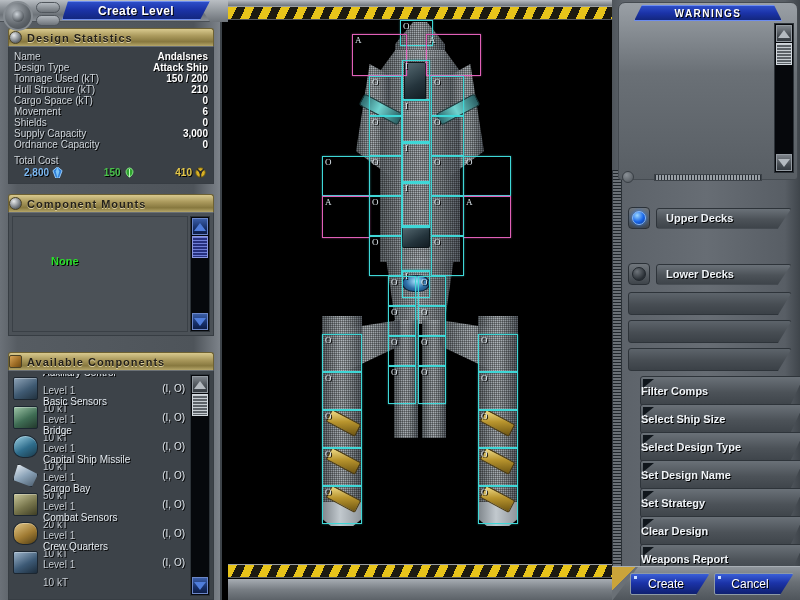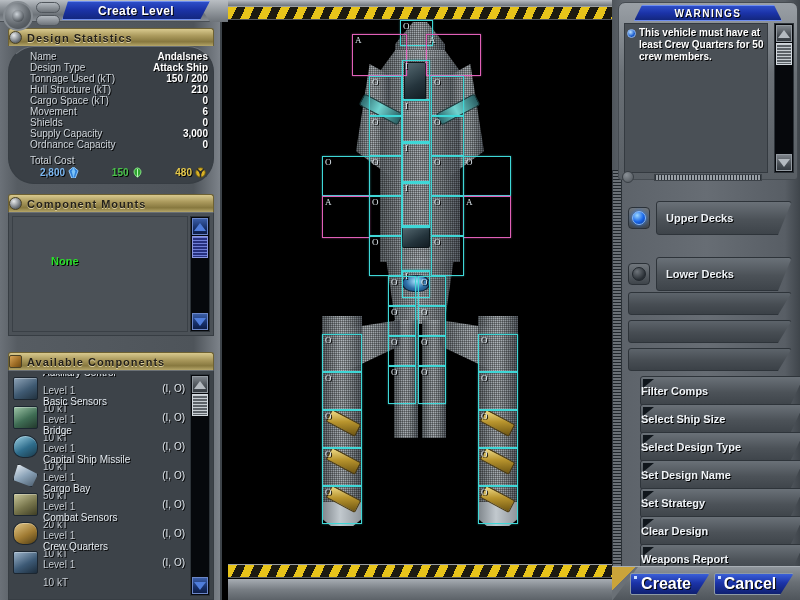--- a/index.html
+++ b/index.html
@@ -80,21 +80,21 @@
     font-size:11px; font-weight:bold; color:#23201a; letter-spacing:1px;
     text-shadow:0 1px 0 #ddd0a0;
   }
   .panel-body {
     background:#4d5359; border:1px solid #373d43; border-top:1px solid #6a7076;
     padding:3px;
   }
 
   
   #stats { top:6px; }
-  #stats-body { background:#3a4046; padding:4px 5px 3px 21px;border-radius:26px; }
+  #stats-body { background:#3a4046; padding:4px 5px 3px 5px; }
   .stat-row { display:flex; justify-content:space-between; height:11px; line-height:11px; }
   .stat-k { font-size:10px; color:#cfd5db; text-shadow:1px 1px 0 #000; white-space:nowrap; }
   .stat-v { font-size:10px; color:#fff; font-weight:bold; text-shadow:1px 1px 0 #000; }
   #cost-lbl { font-size:10px; color:#cfd5db; text-shadow:1px 1px 0 #000; margin-top:5px; }
   #cost-row { display:flex; justify-content:space-between; align-items:center; padding:1px 2px 2px 10px; }
   .res { display:flex; align-items:center; gap:3px; font-size:10px; font-weight:bold; text-shadow:1px 1px 0 #000; }
   .res-ico { width:11px; height:11px; flex:none; }
   .r-min  { color:#7ab6f0; }
   .r-org  { color:#49c24a; }
   .r-rad  { color:#e5c84a; }
@@ -339,21 +339,21 @@
   .radio i {
     width:14px; height:14px; border-radius:50%; display:block;
     background:radial-gradient(circle at 35% 30%,#6e747a,#2a3036 70%);
     border:1px solid #22282e;
   }
   .radio.on i {
     background:radial-gradient(circle at 35% 28%,#9ed8ff,#1765e8 55%,#0a2f86);
     border-color:#7fb6ff; box-shadow:0 0 4px rgba(40,130,255,.9);
   }
   .slant {
-    flex:1; height:34px; position:relative;
+    flex:1; height:21px; position:relative;
     background:linear-gradient(180deg,#6a7178,#4c5258 55%,#3e444a);
     border:1px solid #2e343a; border-radius:3px;
     clip-path:polygon(0 0,100% 0,calc(100% - 14px) 100%,0 100%);
     display:flex; align-items:center;
   }
   .slant .lbl {
     font-size:11px; font-weight:bold; color:#eef2f6;
     text-shadow:1px 1px 0 #000; padding-left:9px; white-space:nowrap;
   }
 
@@ -396,21 +396,21 @@
     background:linear-gradient(180deg,#3a5fd8 0%,#1b33a8 45%,#0f2070 100%);
     border:1px solid #8d9aa6; border-radius:2px;
     clip-path:polygon(0 0,100% 0,calc(100% - 14px) 100%,0 100%);
     display:flex; align-items:center; justify-content:center;
   }
   .bigbtn:before {
     content:""; position:absolute; left:3px; top:2px; width:3px; height:3px;
     background:#cfe0ff;
   }
   .bigbtn .lbl {
-    font-size:16px; font-weight:bold; color:#fff;
+    font-size:12px; font-weight:normal; color:#fff;
     text-shadow:1px 1px 0 #000; margin-right:8px;
   }
   #btn-create { left:18px; }
   #btn-cancel { left:102px; }
 </style>
 </head>
 <body>
 
 <div id="app">
 
@@ -480,21 +480,21 @@
             </svg>
           </span>
           <span class="res r-org">
             <span>150</span>
             <svg class="res-ico" viewBox="0 0 12 12">
               <path d="M6 11 C1 8 1 2 6 1 C11 2 11 8 6 11 Z" fill="#2fa32f" stroke="#8ff08f" stroke-width="1"></path>
               <path d="M6 11 L6 2" stroke="#c9ffc9" stroke-width="1"></path>
             </svg>
           </span>
           <span class="res r-rad">
-            <span>480</span>
+            <span>410</span>
             <svg class="res-ico" viewBox="0 0 12 12">
               <circle cx="6" cy="6" r="5.2" fill="#d9b024" stroke="#6a5a10" stroke-width="1"></circle>
               <circle cx="6" cy="6" r="1.6" fill="#2a2a2a"></circle>
               <path d="M6 6 L2 2 M6 6 L10 2 M6 6 L6 11.5" stroke="#2a2a2a" stroke-width="1.7"></path>
             </svg>
           </span>
         </div>
       </div>
     </div>
 
@@ -785,26 +785,20 @@
   </div>
 
   <div id="rightcol"></div>
   <div id="right-grill"></div>
 
   <div id="warn-wrap">
     <div id="warn-frame"></div>
     <div id="warn-banner">
       <span id="warn-title">WARNINGS</span>
     </div>
-    <div id="warn-body">
-      <div id="warn-item">
-        <span id="warn-bullet"></span>
-        <span id="warn-text">This vehicle must have at least Crew Quarters for 50 crew members.</span>
-      </div>
-    </div>
     <div id="warn-sb">
       <div class="sb-btn sb-up gray">
           <span class="tri tri-u g"></span>
         </div>
       <div class="sb-thumb gray"></div>
       <div class="sb-btn sb-dn gray">
           <span class="tri tri-d g"></span>
         </div>
     </div>
     <div id="warn-foot">

